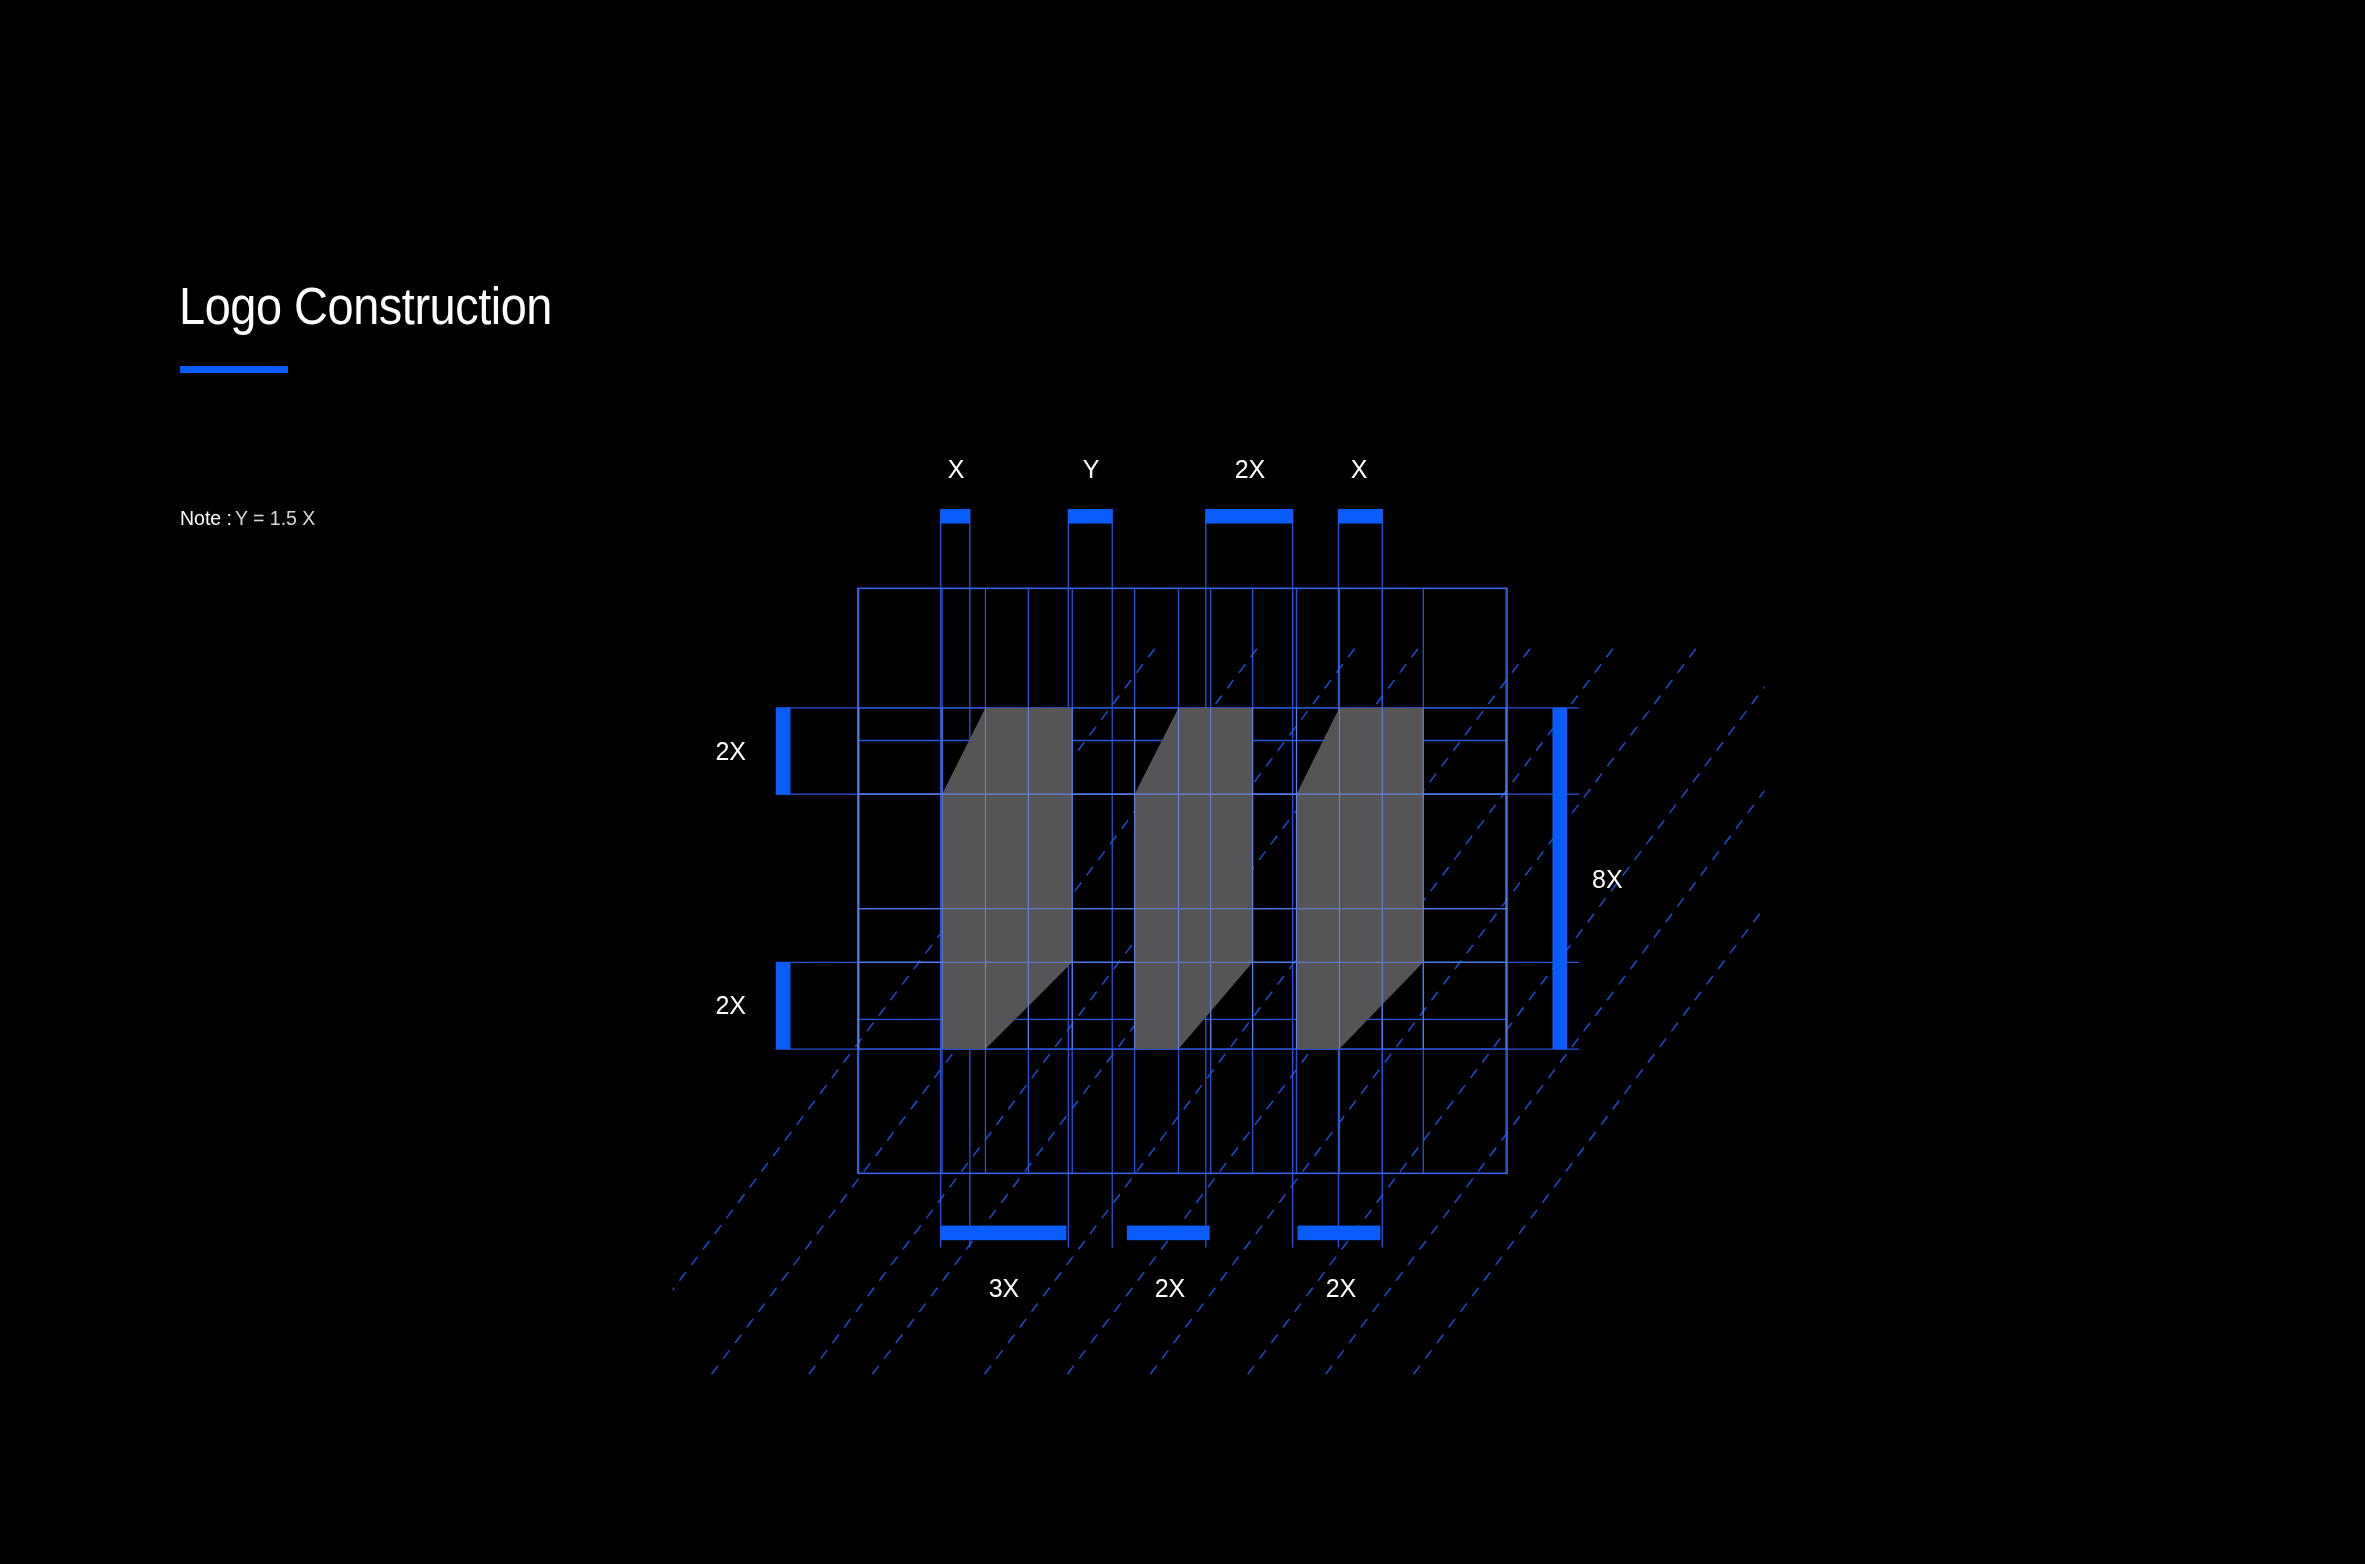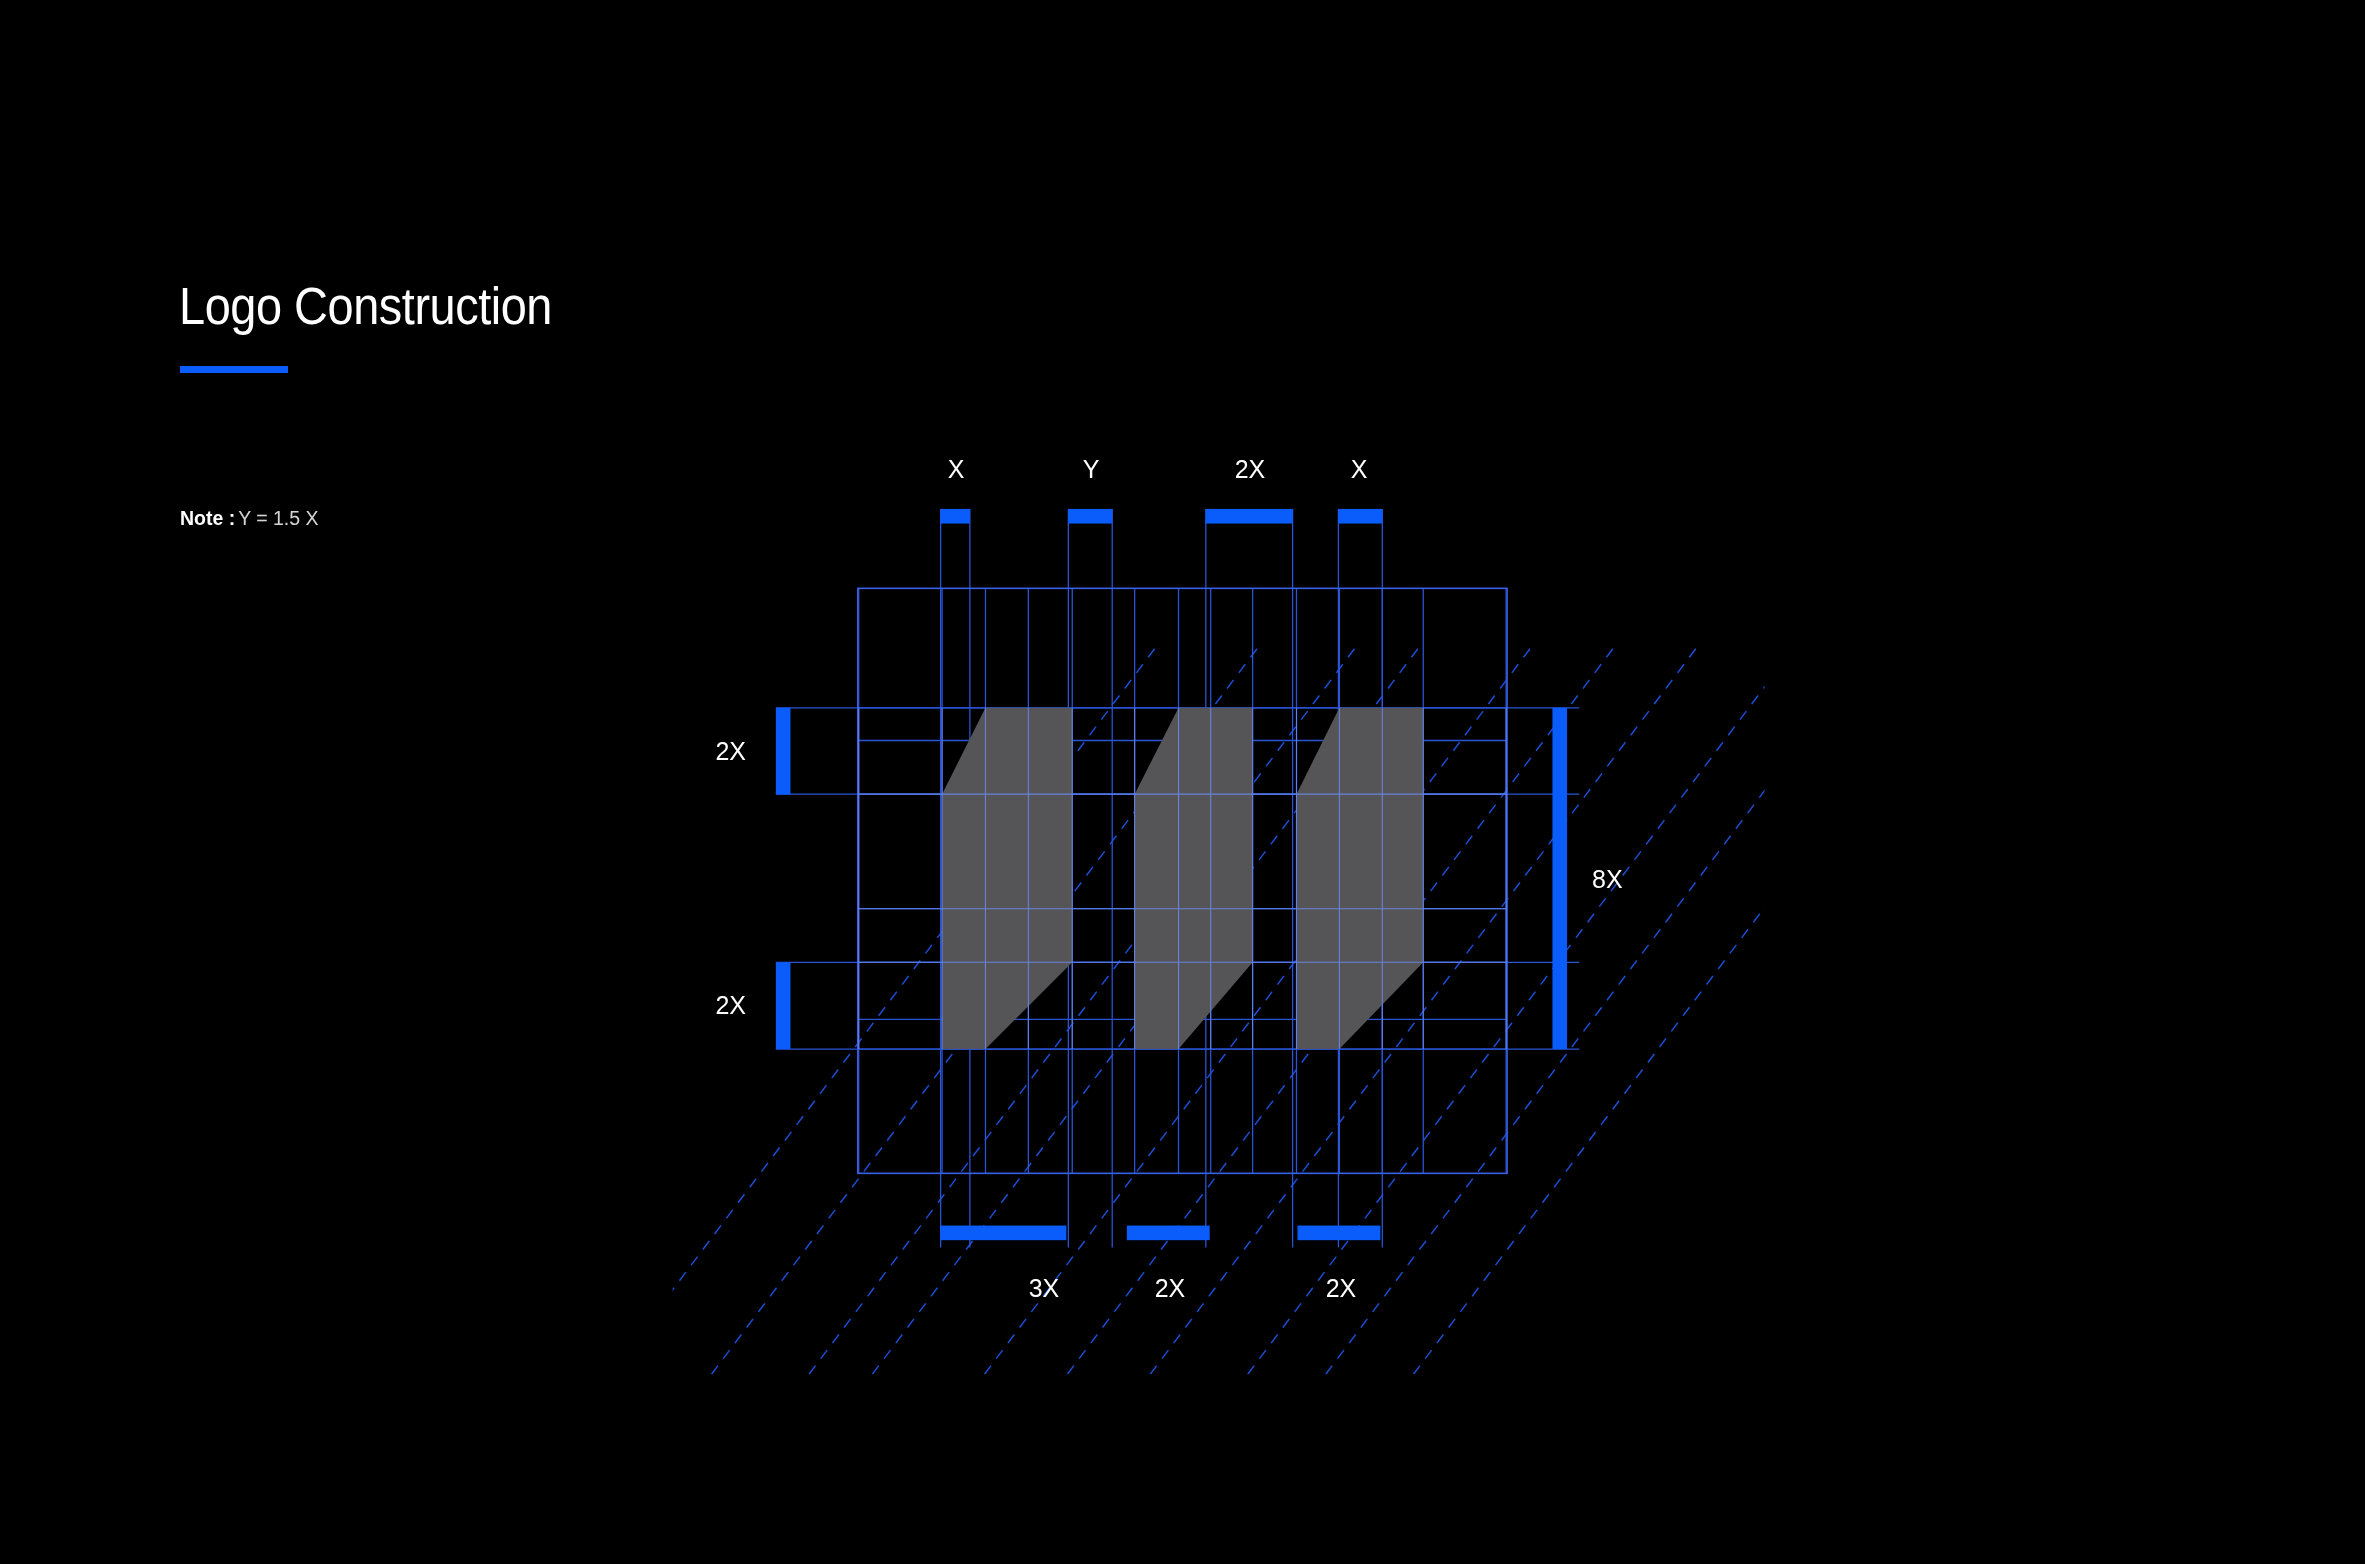--- a/index.html
+++ b/index.html
@@ -25,21 +25,21 @@
     white-space:nowrap;
   }
   #title-underline{
     position:absolute;left:180px;top:338px;
     width:108px;height:6.8px;background:var(--accent,#0a5cfb);
   }
   #note{
     position:absolute;left:180px;top:479px;
     font-size:19.5px;color:#ffffff;white-space:nowrap;
   }
-  #note .note-label{font-weight:700;}
+  #note .note-label{font-weight:400;}
   #note .note-expr{font-weight:300;color:#e7e7e7;opacity:.92;margin-left:2.9px;text-align:center;}
 
   
   #diagram{
     position:absolute;left:731px;top:410px;
     width:975px;height:878px;
   }
   #diagram svg{display:block;width:975px;height:878px;overflow:visible;}
 
   
@@ -168,21 +168,21 @@
           <rect x="1685" y="553" width="30" height="700" fill="#0a5cfb"></rect>
         </g>
     </svg>
   </div>
 
   <div id="dim-labels">
       <div class="dim top" style="left: 956px; top: 429px;">X</div>
       <div class="dim top" style="left: 1091px; top: 429px;">Y</div>
       <div class="dim top" style="left: 1250px; top: 429px;">2X</div>
       <div class="dim top" style="left: 1359px; top: 429px;">X</div>
-      <div class="dim bottom" style="left: 1044px; top: 1248px;">3X</div>
+      <div class="dim bottom" style="left: 1004px; top: 1248px;">3X</div>
       <div class="dim bottom" style="left: 1170px; top: 1248px;">2X</div>
       <div class="dim bottom" style="left: 1341px; top: 1248px;">2X</div>
       <div class="dim left" style="left: 746px; top: 723px;">2X</div>
       <div class="dim left" style="left: 746px; top: 977px;">2X</div>
       <div class="dim right" style="left: 1592px; top: 851px;">8X</div>
     </div>
 
 </div>
 
 

